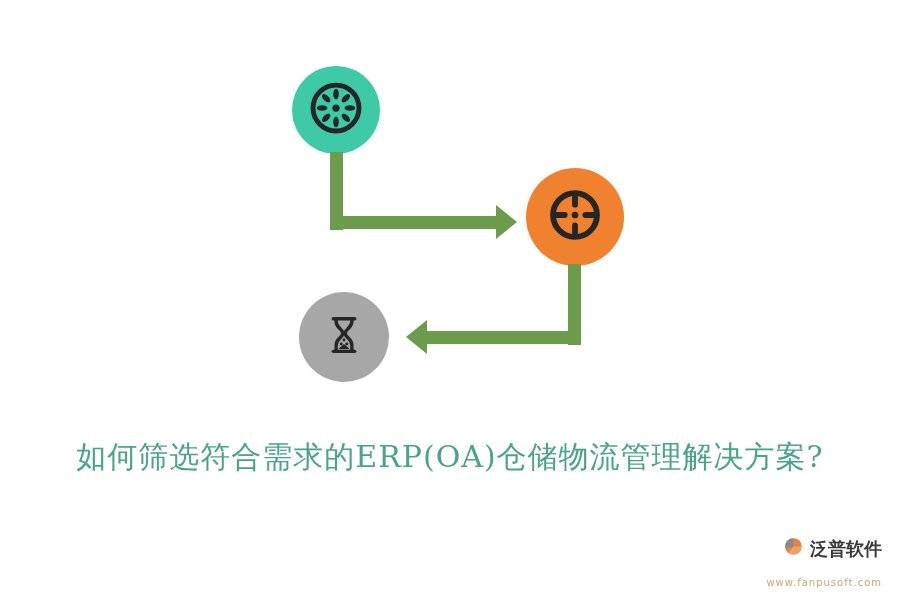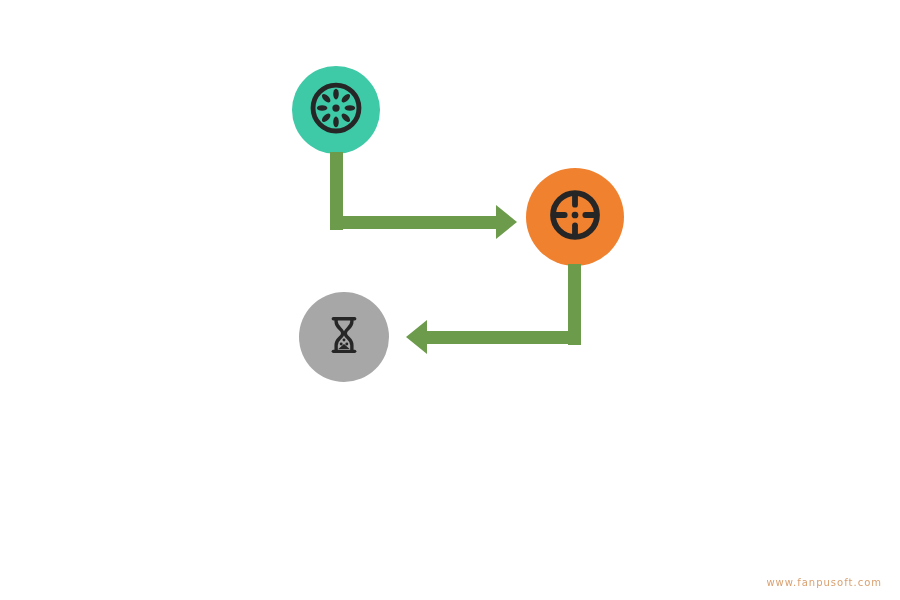--- a/index.html
+++ b/index.html
@@ -100,21 +100,21 @@
   .brand-name {
     font-size: 18px;
     font-weight: bold;
     color: #3A3A3A;
     font-family: "DejaVu Serif", "Liberation Serif", serif;
   }
   .brand-url {
     font-size: 10px;
     color: #D8A070;
     letter-spacing: 1px;
-    margin-top: 2px;
+    margin-top: 16px;
   }
 </style>
 </head>
 <body>
 
 <div class="stage">
 
   <div class="circle-node node-kiwi">
     <span>
       <svg viewBox="0 0 48 48" width="58" height="58" aria-hidden="true">
@@ -174,19 +174,30 @@
           <circle cx="24" cy="28.5" r="1.3"></circle>
           <circle cx="21.5" cy="32" r="1.3"></circle>
           <circle cx="26.5" cy="32" r="1.3"></circle>
           <path d="M19 36.5 h10 l-5 -4.5 z"></path>
         </g>
       </svg>
     </span>
   </div>
 
   <div class="title-block">
+    <div class="title-line1">如何筛选符合需求的ERP(OA)仓储物流管理解决方案?</div>
   </div>
 
   <div class="branding">
+    <div class="brand-row">
+      <span>
+        <svg viewBox="0 0 24 24" width="21" height="21" aria-hidden="true">
+          <circle cx="12" cy="12" r="9.5" fill="#E8833A"></circle>
+          <path d="M12 12 L12 2.5 A9.5 9.5 0 0 0 2.8 14.6 Z" fill="#8B8B8B"></path>
+          <path d="M12 12 L21.5 12 A9.5 9.5 0 0 1 6 19.3 Z" fill="#ffffff" opacity="0.25"></path>
+        </svg>
+      </span>
+      <span class="brand-name">泛普软件</span>
+    </div>
     <div class="brand-url">www.fanpusoft.com</div>
   </div>
 
 </div>
 
 </body></html>

